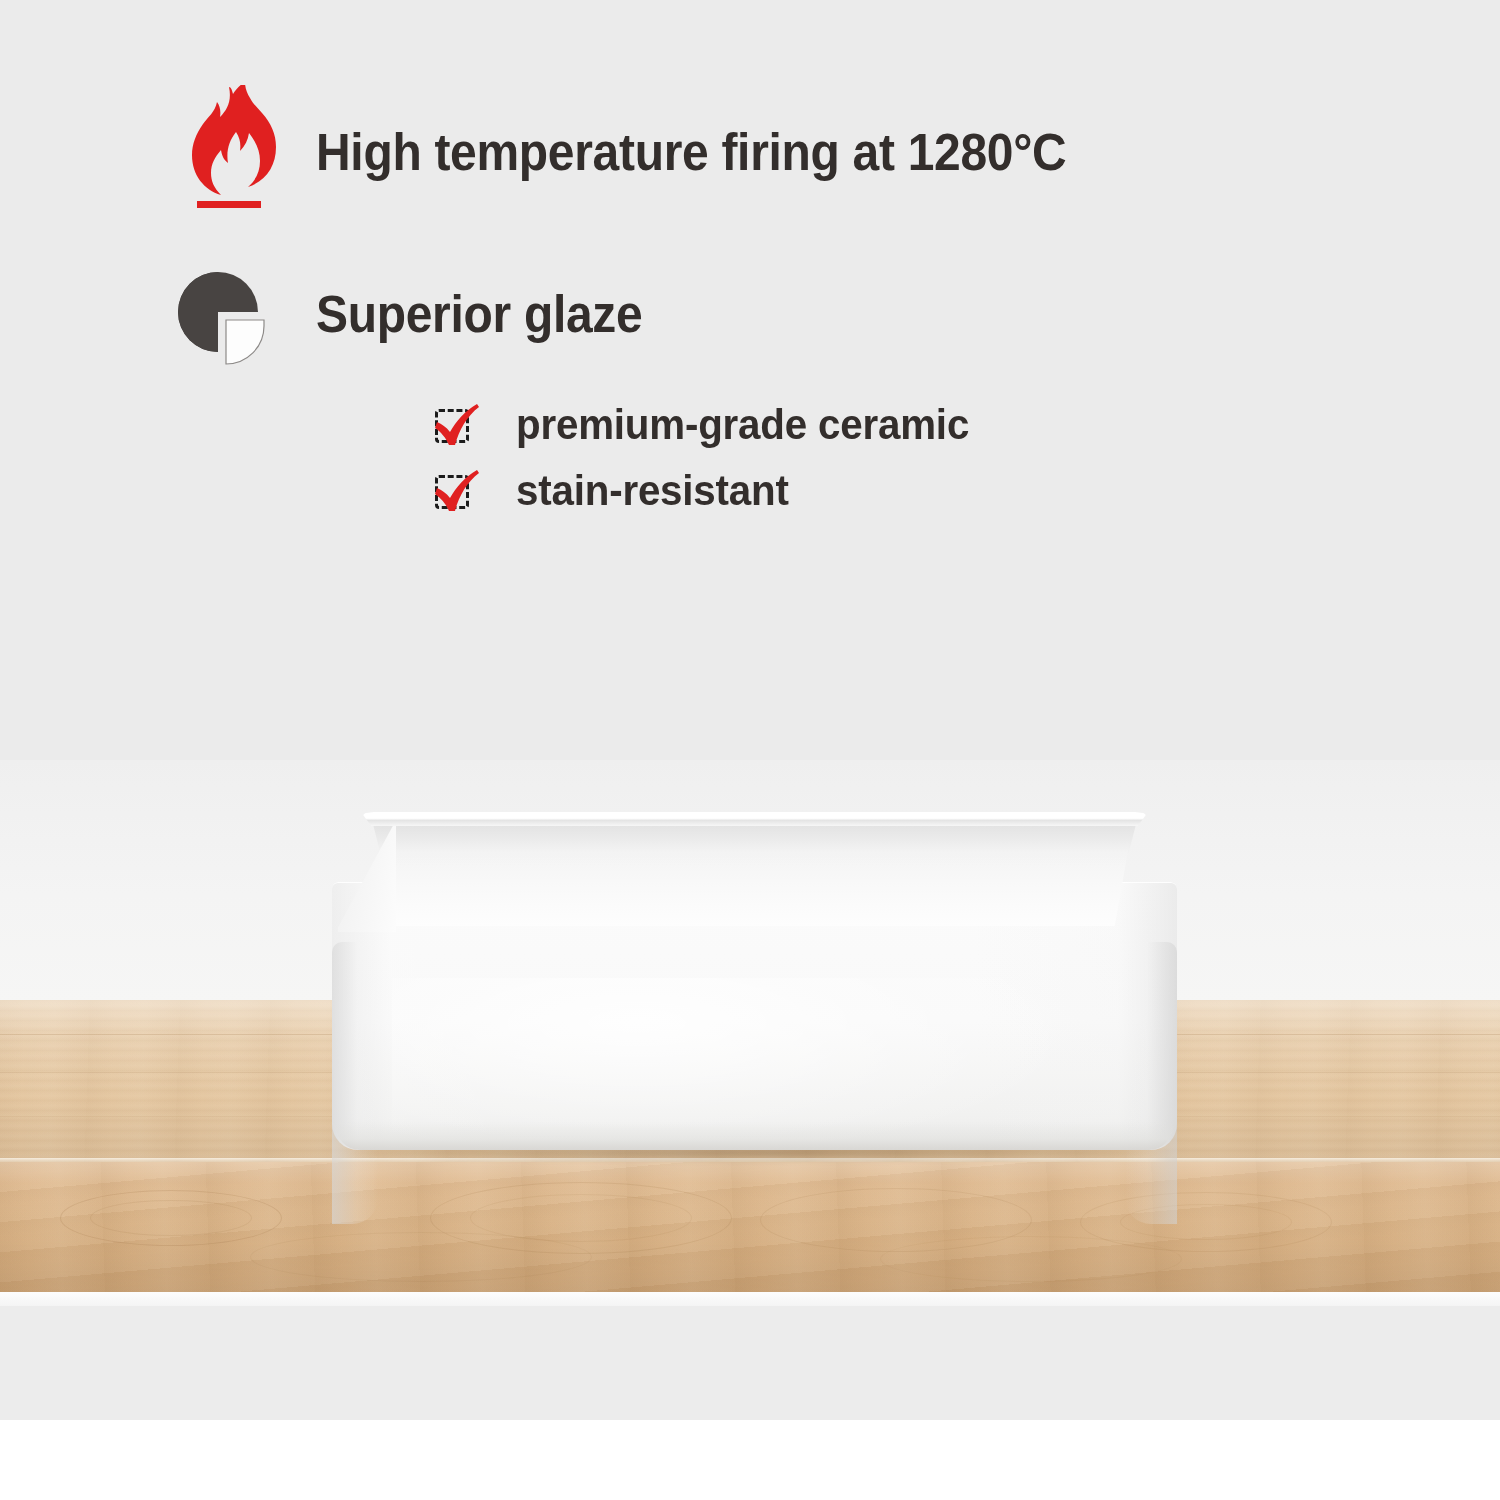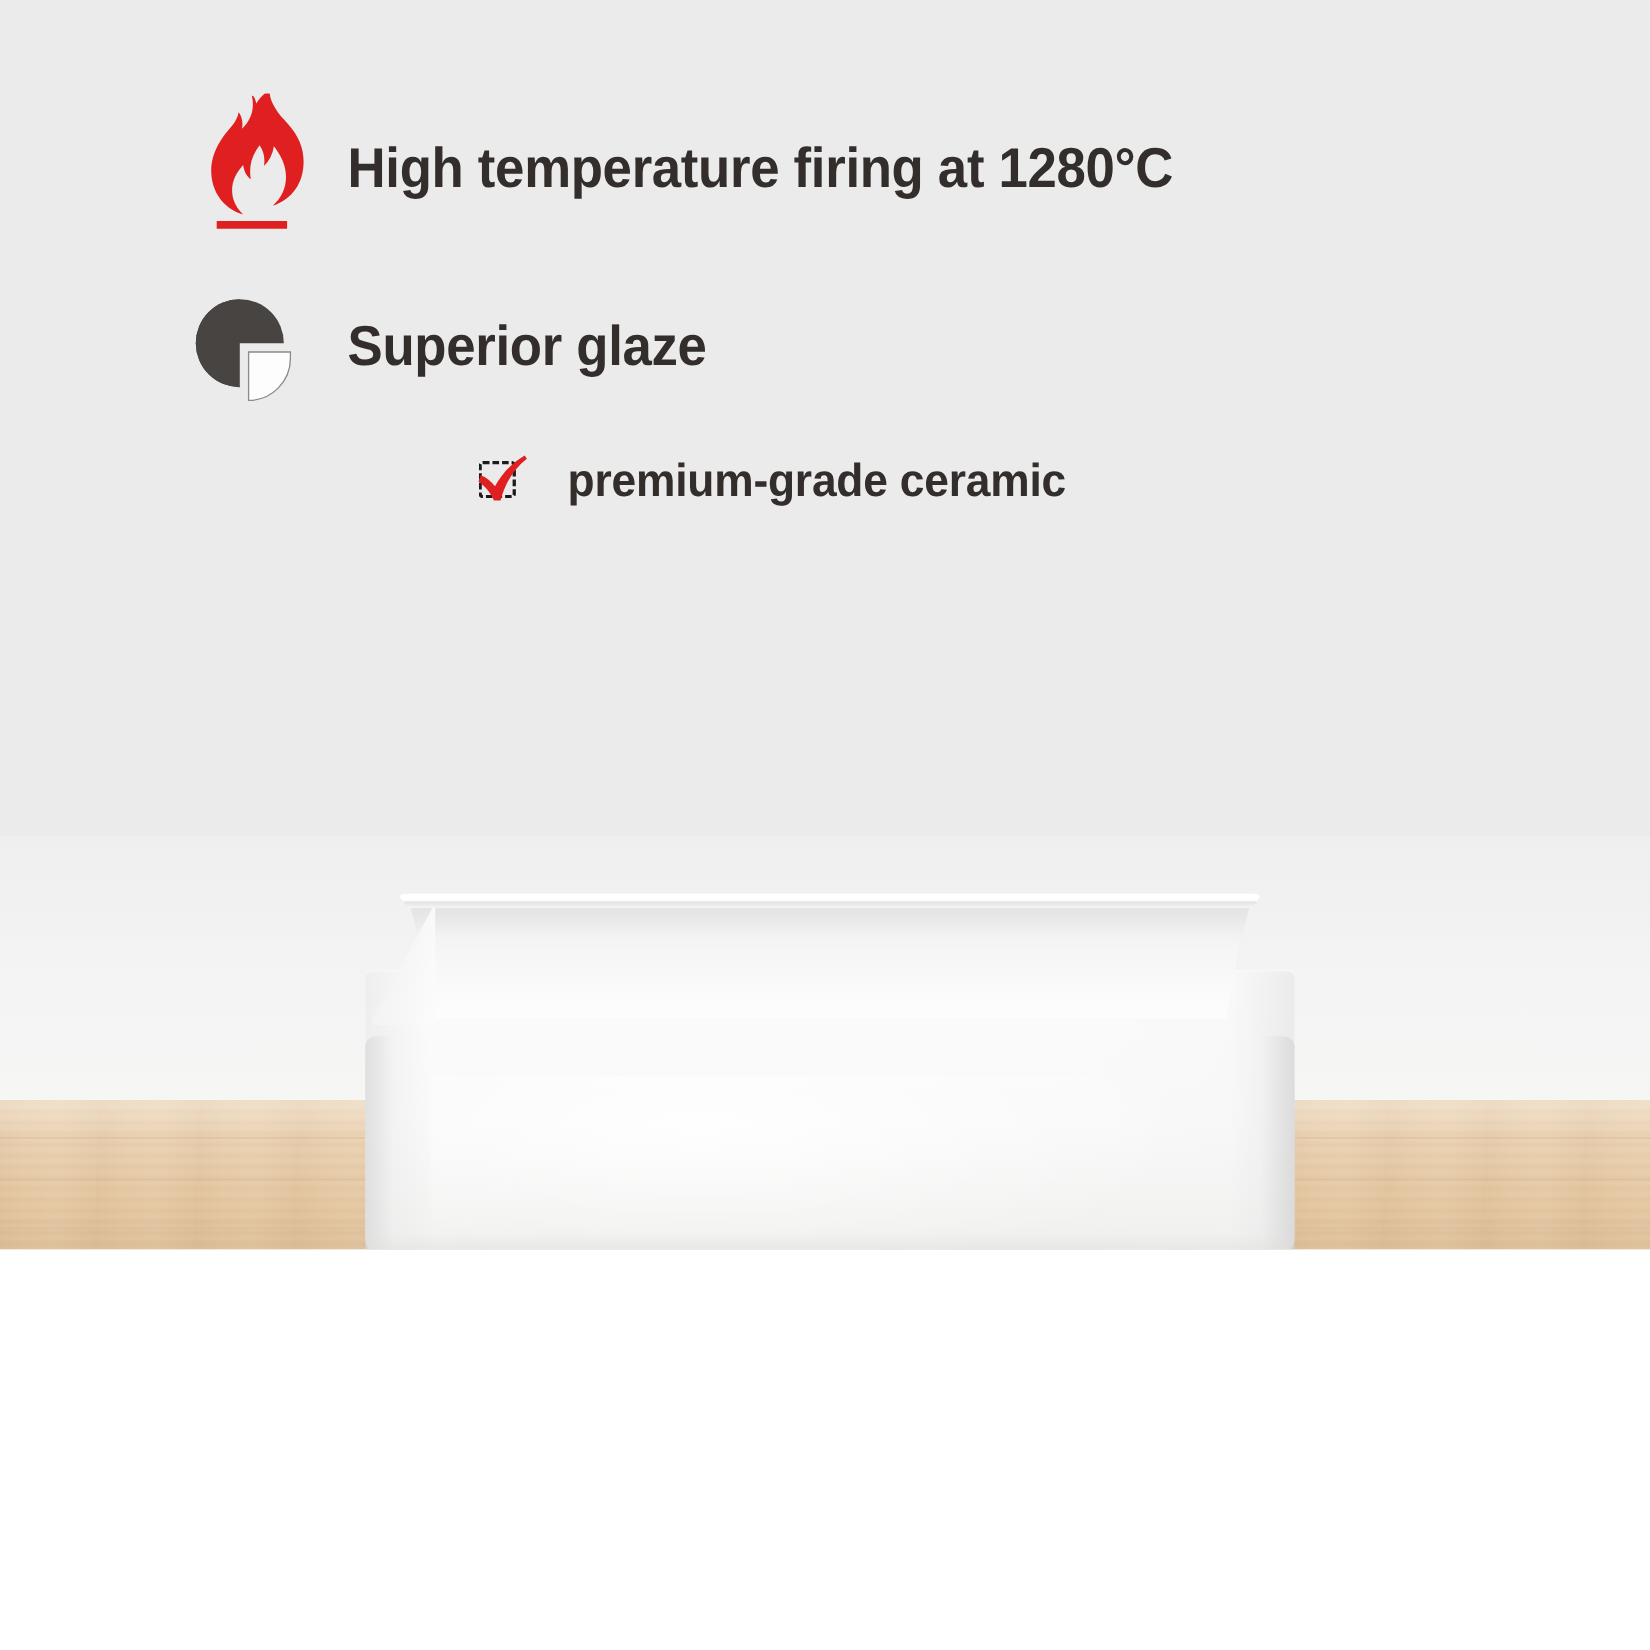--- a/index.html
+++ b/index.html
@@ -3,21 +3,21 @@
 <meta charset="utf-8">
 <style>
   html, body {
     margin: 0;
     padding: 0;
     background: #ffffff;
   }
   #page {
     position: relative;
     width: 1500px;
-    height: 1136px;
+    height: 1420px;
     overflow: hidden;
     background: #ebebeb;
     font-family: "Liberation Sans", sans-serif;
   }
 
   
   .feature-row {
     position: absolute;
     display: flex;
     align-items: center;
@@ -52,21 +52,20 @@
   .glaze-svg { position: absolute; left: 6px; top: 8px; }
 
   
   #checklist {
     position: absolute;
     left: 433px;
     top: 404px;
   }
   .check-item {
     display: flex;
-    align-items: center;
     height: 66px;
   }
   .check-box-wrap {
     position: relative;
     width: 46px;
     height: 46px;
     flex: 0 0 auto;
   }
   .check-box {
     position: absolute;
@@ -362,20 +361,29 @@
     <div class="check-item">
       <div class="check-box-wrap">
         <div class="check-box"></div>
         <svg class="check-tick" width="48" height="46" viewBox="0 0 48 46" xmlns="http://www.w3.org/2000/svg">
           <path fill="#e02020" d="M44 2c-12 7-21 17-27 28-4-5-8-8-13-10l-2 6c6 4 11 10 14 17h6C26 28 34 14 46 5z"></path>
         </svg>
       </div>
       <div class="check-label">premium-grade ceramic</div>
     </div>
 
+    <div class="check-item">
+      <div class="check-box-wrap">
+        <div class="check-box"></div>
+        <svg class="check-tick" width="48" height="46" viewBox="0 0 48 46" xmlns="http://www.w3.org/2000/svg">
+          <path fill="#e02020" d="M44 2c-12 7-21 17-27 28-4-5-8-8-13-10l-2 6c6 4 11 10 14 17h6C26 28 34 14 46 5z"></path>
+        </svg>
+      </div>
+      <div class="check-label">stain-resistant</div>
+    </div>
 
 
 
 
   </div>
 
   <div id="scene">
 
     <div class="wall"></div>
 

